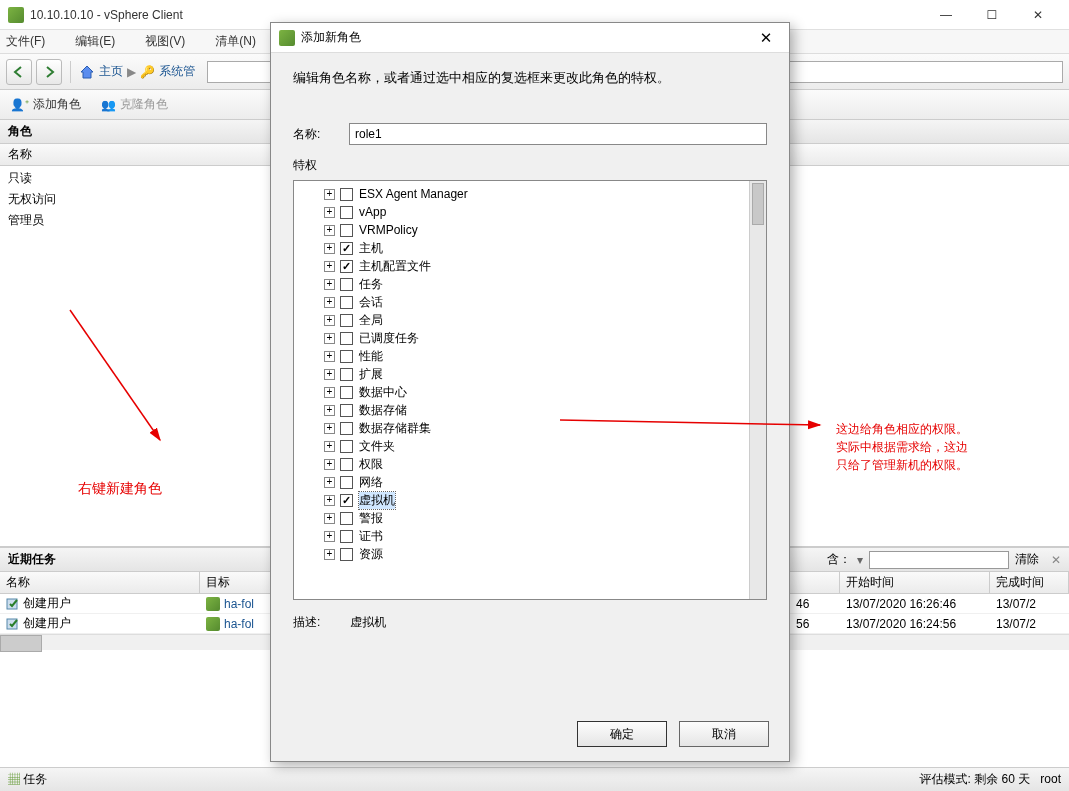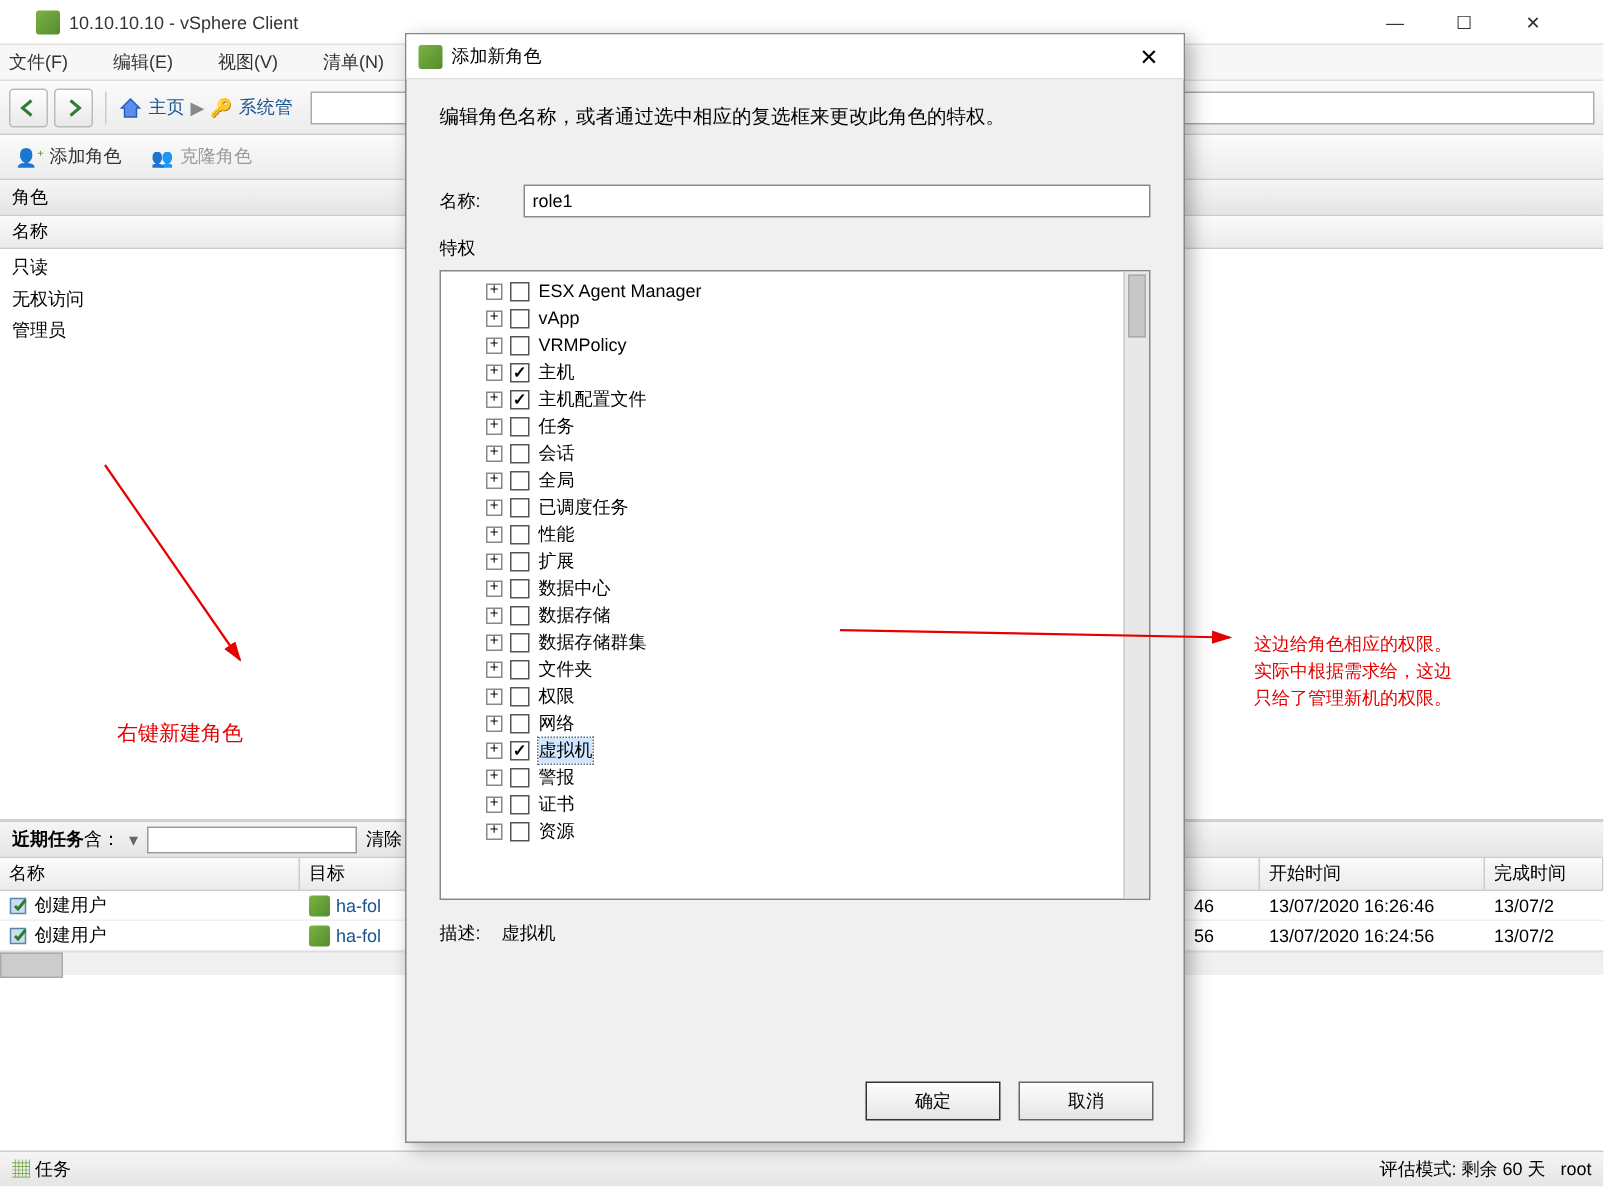--- a/index.html
+++ b/index.html
@@ -1,41 +1,41 @@
 <!DOCTYPE html>
 <html><head>
 <meta charset="utf-8">
 <style>
 *{box-sizing:border-box;margin:0;padding:0;font-family:"Microsoft YaHei","Segoe UI",Tahoma,sans-serif;font-size:12px}
 body{background:#fff;width:1069px;height:791px;position:relative;overflow:hidden}
-.titlebar{height:30px;background:#fff;border-bottom:1px solid #e0e0e0;display:flex;align-items:center;padding:0 24px}
+.titlebar{height:30px;background:#fff;border-bottom:1px solid #e0e0e0;display:flex;align-items:center;padding:0 8px}
 .titlebar .app-icon{width:16px;height:16px;background:linear-gradient(135deg,#7cb342,#558b2f);border-radius:2px;margin-right:6px}
 .titlebar .title{flex:1;color:#333}
 .winbtns{display:flex;gap:0}
 .winbtn{width:46px;height:30px;display:flex;align-items:center;justify-content:center;color:#333}
 .menubar{height:24px;display:flex;align-items:center;padding:0 6px;gap:30px;border-bottom:1px solid #ddd;background:#f7f7f7}
 .menubar span{color:#333}
 .toolbar{height:36px;background:linear-gradient(#fbfbfb,#ececec);border-bottom:1px solid #ccc;display:flex;align-items:center;padding:0 6px;gap:4px}
 .tbtn{width:26px;height:26px;border:1px solid #bbb;border-radius:3px;background:linear-gradient(#fff,#e8e8e8);display:flex;align-items:center;justify-content:center}
 .tbtn.green{color:#2e7d32}
 .sep{width:1px;height:22px;background:#ccc;margin:0 4px}
 .home-icon{width:16px;height:16px}
 .nav-text{color:#1a5490}
 .key-icon{color:#c99a00}
 .addr{flex:1;height:22px;border:1px solid #aaa;background:#fff;margin-left:8px}
 .rolebar{height:30px;background:linear-gradient(#fbfbfb,#ececec);border-bottom:1px solid #ccc;display:flex;align-items:center;padding:0 10px;gap:20px}
 .rolebtn{display:flex;align-items:center;gap:4px;color:#333}
 .rolebtn.disabled{color:#999}
-.panel-hdr{height:24px;background:linear-gradient(#f5f5f5,#e5e5e5);border-bottom:1px solid #ccc;padding:0 8px;font-weight:normal;display:flex;align-items:center}
+.panel-hdr{height:24px;background:linear-gradient(#f5f5f5,#e5e5e5);border-bottom:1px solid #ccc;padding:0 8px;font-weight:bold;display:flex;align-items:center}
 .roles-panel{border-bottom:1px solid #ccc}
 .col-hdr{height:22px;background:linear-gradient(#fafafa,#ebebeb);border-bottom:1px solid #ccc;padding:0 8px;display:flex;align-items:center}
 .role-list{padding:2px 0;height:380px}
 .role-item{padding:2px 8px}
 .tasks-section{border-top:1px solid #ccc}
-.tasks-hdr{height:24px;background:linear-gradient(#f5f5f5,#e5e5e5);border-bottom:1px solid #ccc;padding:0 8px;font-weight:bold;display:flex;align-items:center;}
+.tasks-hdr{height:24px;background:linear-gradient(#f5f5f5,#e5e5e5);border-bottom:1px solid #ccc;padding:0 8px;font-weight:bold;display:flex;align-items:center;justify-content:space-between}
 .tasks-filter{display:flex;align-items:center;gap:6px;font-weight:normal}
 .tasks-filter input{width:140px;height:18px;border:1px solid #999;padding:0 3px}
 .tasks-cols{height:22px;background:linear-gradient(#fafafa,#ebebeb);border-bottom:1px solid #ccc;display:flex}
 .tcol{border-right:1px solid #ccc;padding:0 6px;display:flex;align-items:center}
 .task-row{height:20px;display:flex;align-items:center;border-bottom:1px solid #f0f0f0}
 .task-row .tcol{border:none}
 .task-row a{color:#1a5490;text-decoration:none}
 .taskicon{width:14px;height:14px;display:inline-block;margin-right:3px}
 .statusbar{position:absolute;bottom:0;left:0;right:0;height:24px;background:linear-gradient(#f5f5f5,#e5e5e5);border-top:1px solid #ccc;display:flex;align-items:center;padding:0 8px;justify-content:space-between}
 .scrollbar-h{height:16px;background:#f0f0f0;border-top:1px solid #ddd;position:relative}
@@ -56,21 +56,21 @@
 .tree-box{border:1px solid #888;background:#fff;height:420px;position:relative;overflow:hidden}
 .tree-inner{padding:4px 2px;overflow-y:auto;height:100%}
 .tree-scroll{position:absolute;right:0;top:0;width:17px;height:100%;background:#e8e8e8;border-left:1px solid #ccc}
 .tree-scroll::before{content:"";position:absolute;top:2px;left:2px;right:2px;height:40px;background:#c8c8c8;border:1px solid #aaa}
 .tnode{display:flex;align-items:center;height:18px;padding-left:28px;gap:2px}
 .expander{width:11px;height:11px;border:1px solid #888;display:flex;align-items:center;justify-content:center;font-size:10px;line-height:1;background:#fff;margin-right:3px}
 .cb{width:13px;height:13px;border:1px solid #555;background:#fff;margin-right:4px;display:flex;align-items:center;justify-content:center;font-size:11px;color:#000}
 .cb.checked::after{content:"✓";font-weight:bold}
 .tnode .lbl{white-space:nowrap}
 .tnode.sel .lbl{background:#d0e7ff;outline:1px dotted #666}
-.desc-row{display:flex;margin-top:14px;gap:14px}
+.desc-row{display:flex;margin-top:14px;gap:30px}
 .dlg-btns{position:absolute;bottom:14px;right:20px;display:flex;gap:12px}
 .dlg-btn{width:90px;height:26px;border:1px solid #666;background:linear-gradient(#fdfdfd,#e5e5e5);display:flex;align-items:center;justify-content:center}
 .dlg-btn.primary{border:1px solid #333}
 
 
 .anno{position:absolute;color:#e60000;font-size:14px;pointer-events:none}
 .arrow-svg{position:absolute;pointer-events:none}
 </style>
 </head>
 <body>

